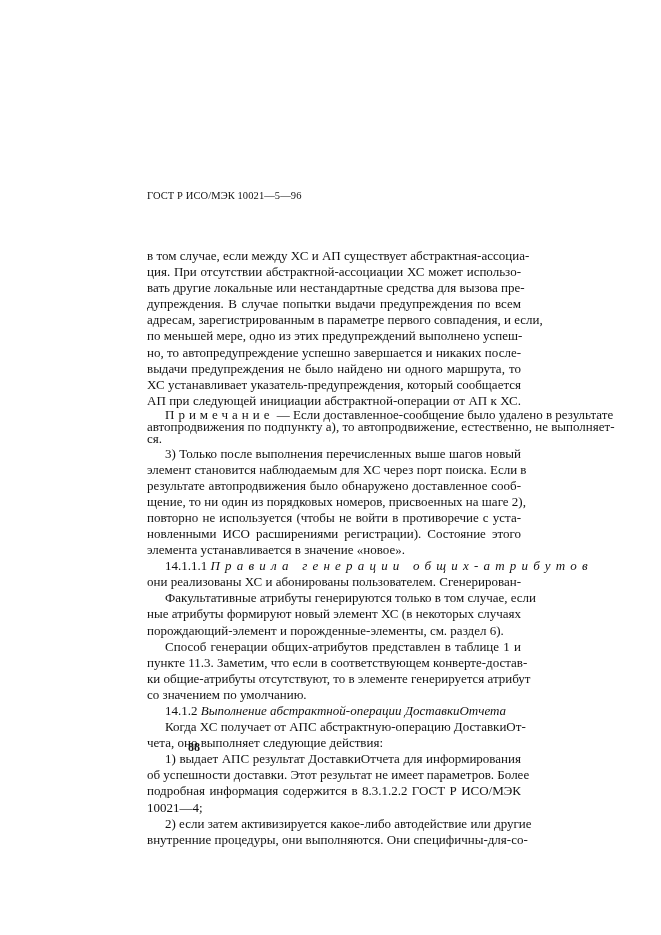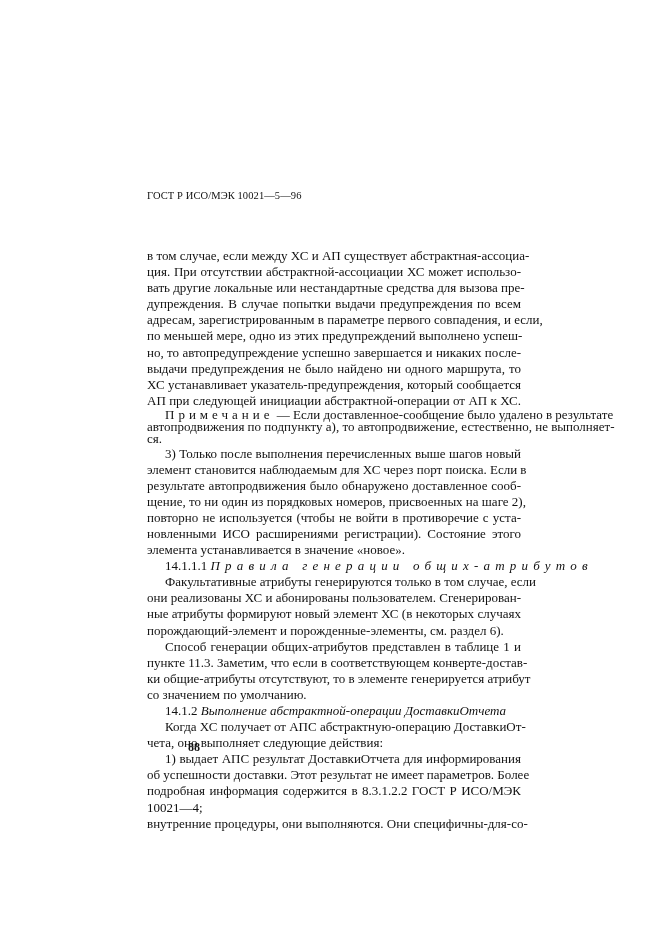--- a/index.html
+++ b/index.html
@@ -49,22 +49,22 @@
       <span class="ln">результате автопродвижения было обнаружено доставленное сооб-</span>
       <span class="ln">щение, то ни один из порядковых номеров, присвоенных на шаге 2),</span>
       <span class="ln">повторно не используется (чтобы не войти в противоречие с уста-</span>
       <span class="ln">новленными ИСО расширениями регистрации). Состояние этого</span>
       <span class="ln last">элемента устанавливается в значение «новое».</span>
     </div>
 
     <div class="ln ind last"><span>14.1.1.1 </span><span class="itsp">Правила генерации общих-атрибутов</span></div>
 
     <div>
+      <span class="ln">они реализованы ХС и абонированы пользователем. Сгенерирован-</span>
       <span class="ln ind">Факультативные атрибуты генерируются только в том случае, если</span>
-      <span class="ln">они реализованы ХС и абонированы пользователем. Сгенерирован-</span>
       <span class="ln">ные атрибуты формируют новый элемент ХС (в некоторых случаях</span>
       <span class="ln last">порождающий-элемент и порожденные-элементы, см. раздел 6).</span>
     </div>
 
     <div>
       <span class="ln ind">Способ генерации общих-атрибутов представлен в таблице 1 и</span>
       <span class="ln">пункте 11.3. Заметим, что если в соответствующем конверте-достав-</span>
       <span class="ln">ки общие-атрибуты отсутствуют, то в элементе генерируется атрибут</span>
       <span class="ln last">со значением по умолчанию.</span>
     </div>
@@ -77,18 +77,19 @@
     </div>
 
     <div>
       <span class="ln ind">1) выдает АПС результат ДоставкиОтчета для информирования</span>
       <span class="ln">об успешности доставки. Этот результат не имеет параметров. Более</span>
       <span class="ln">подробная информация содержится в 8.3.1.2.2 ГОСТ Р ИСО/МЭК</span>
       <span class="ln last">10021—4;</span>
     </div>
 
     <div>
+      <span class="ln ind">2) если затем активизируется какое-либо автодействие или другие</span>
       <span class="ln">внутренние процедуры, они выполняются. Они специфичны-для-со-</span>
     </div>
   </div>
 
   <div class="pgnum">88</div>
 </div>
 
 </body></html>

